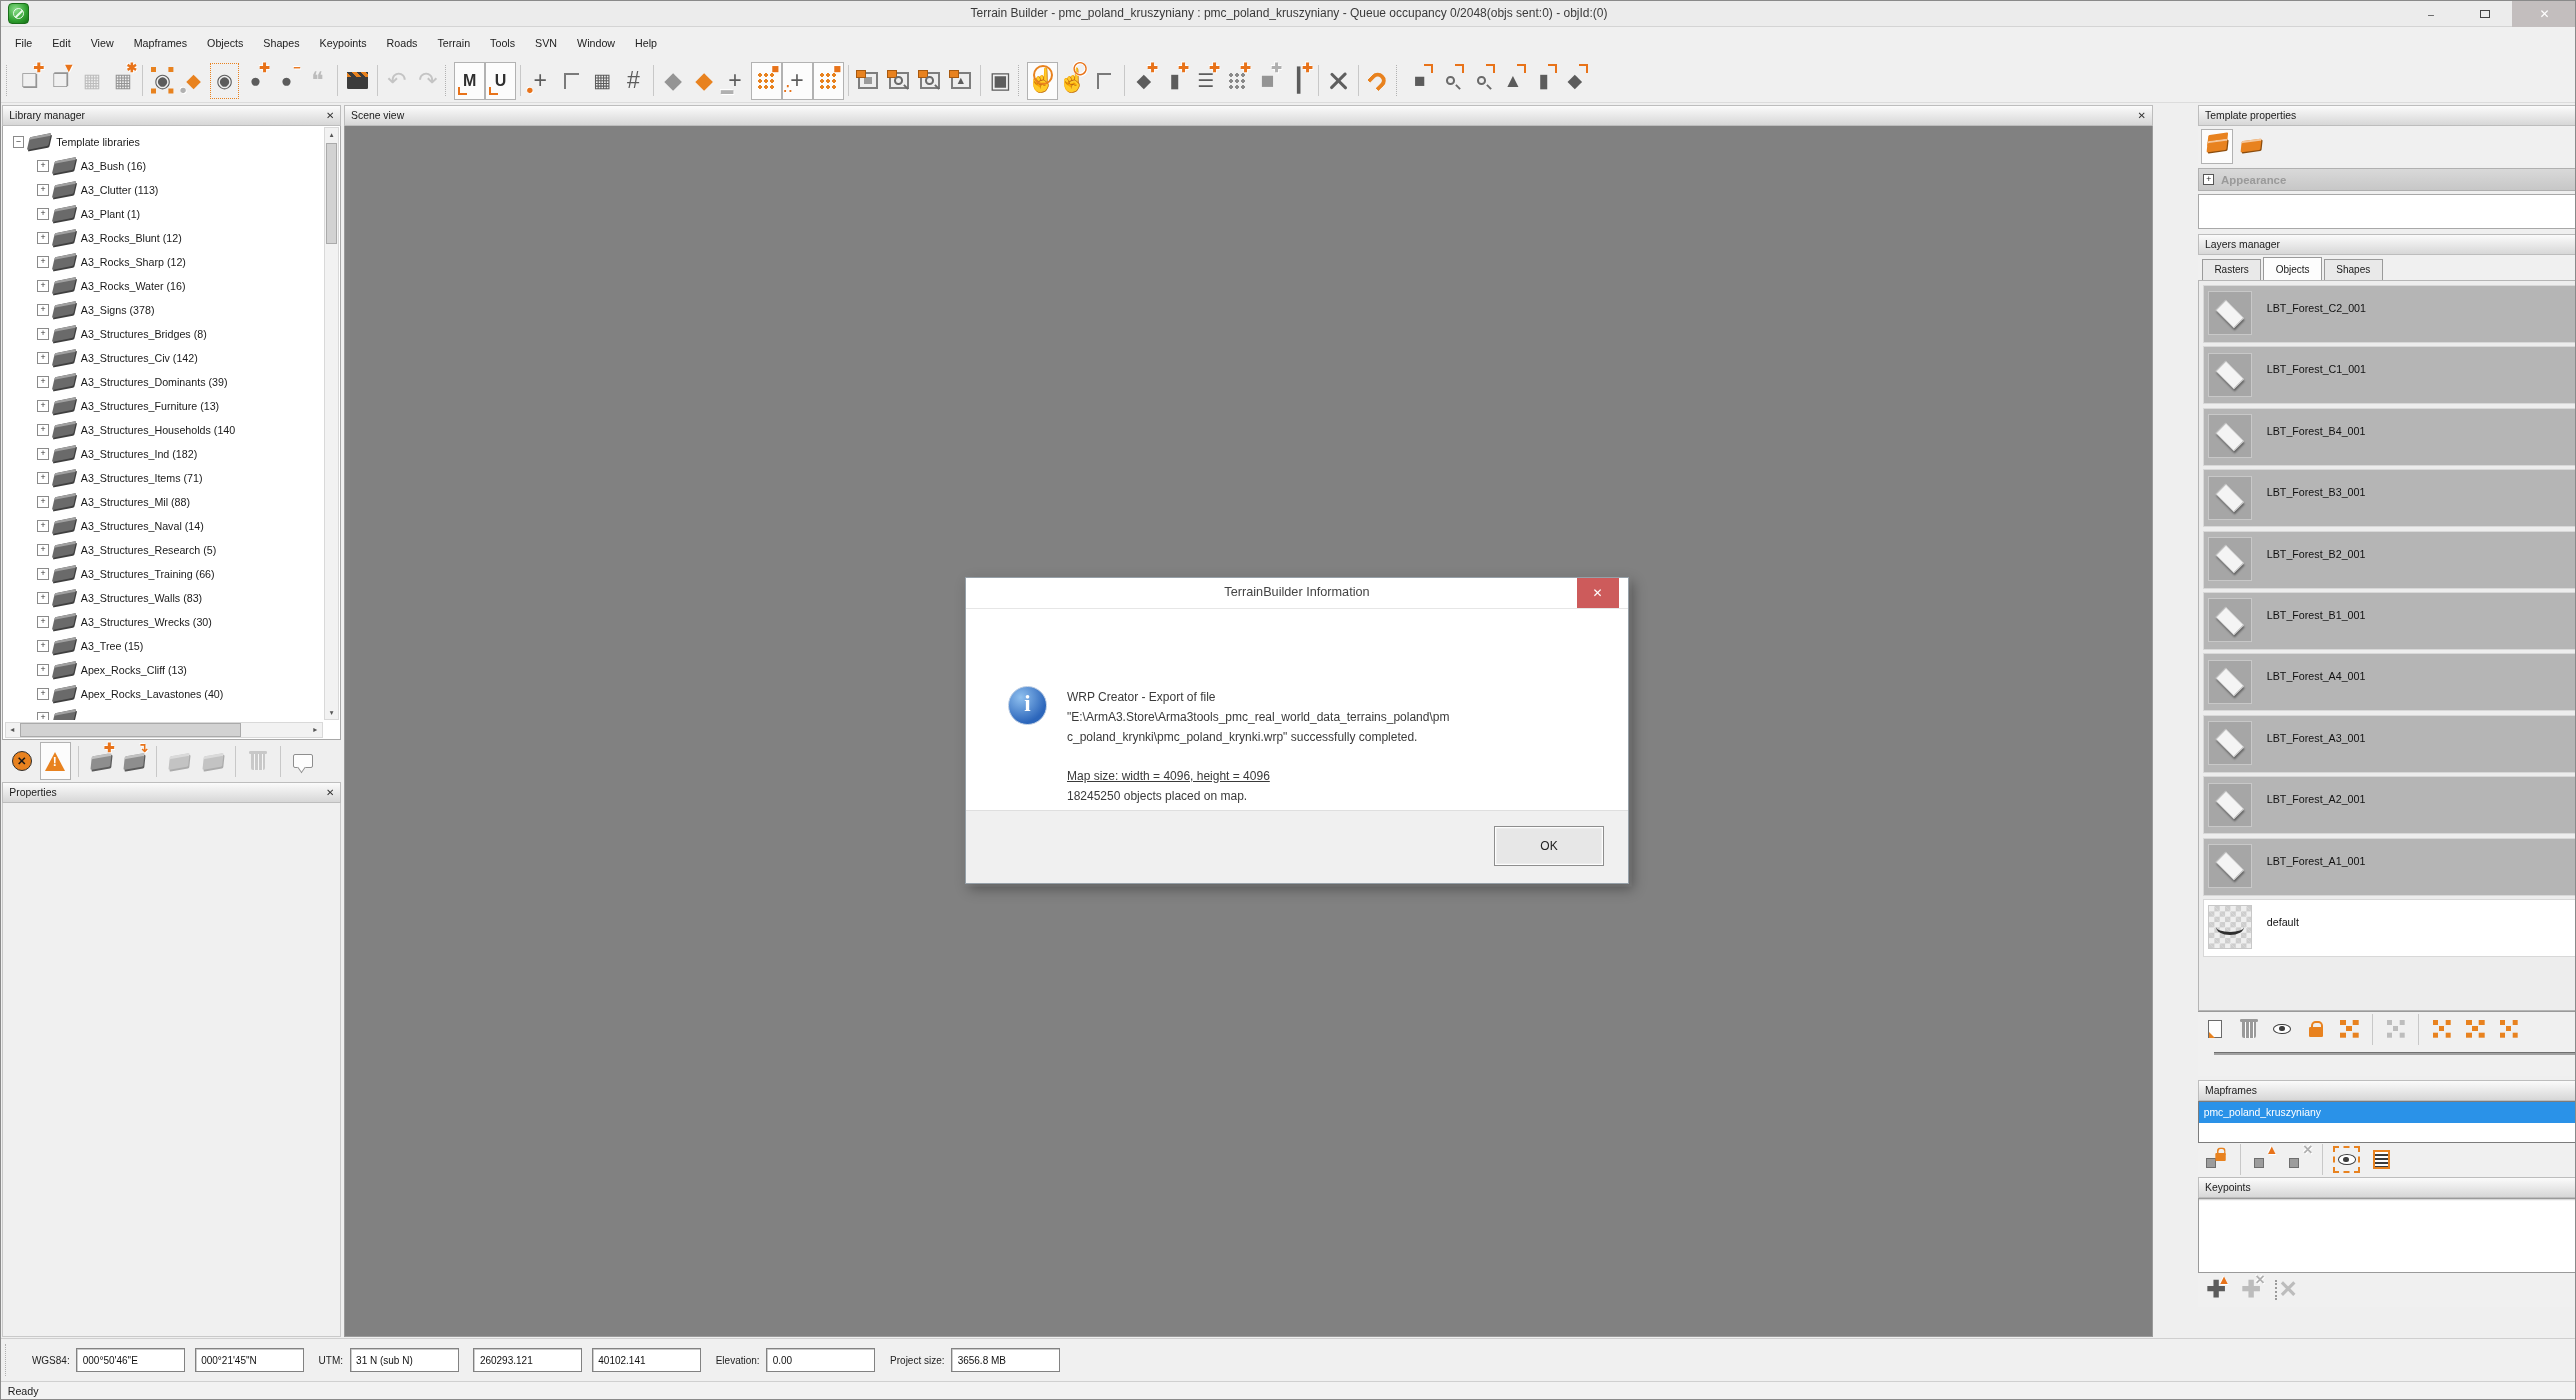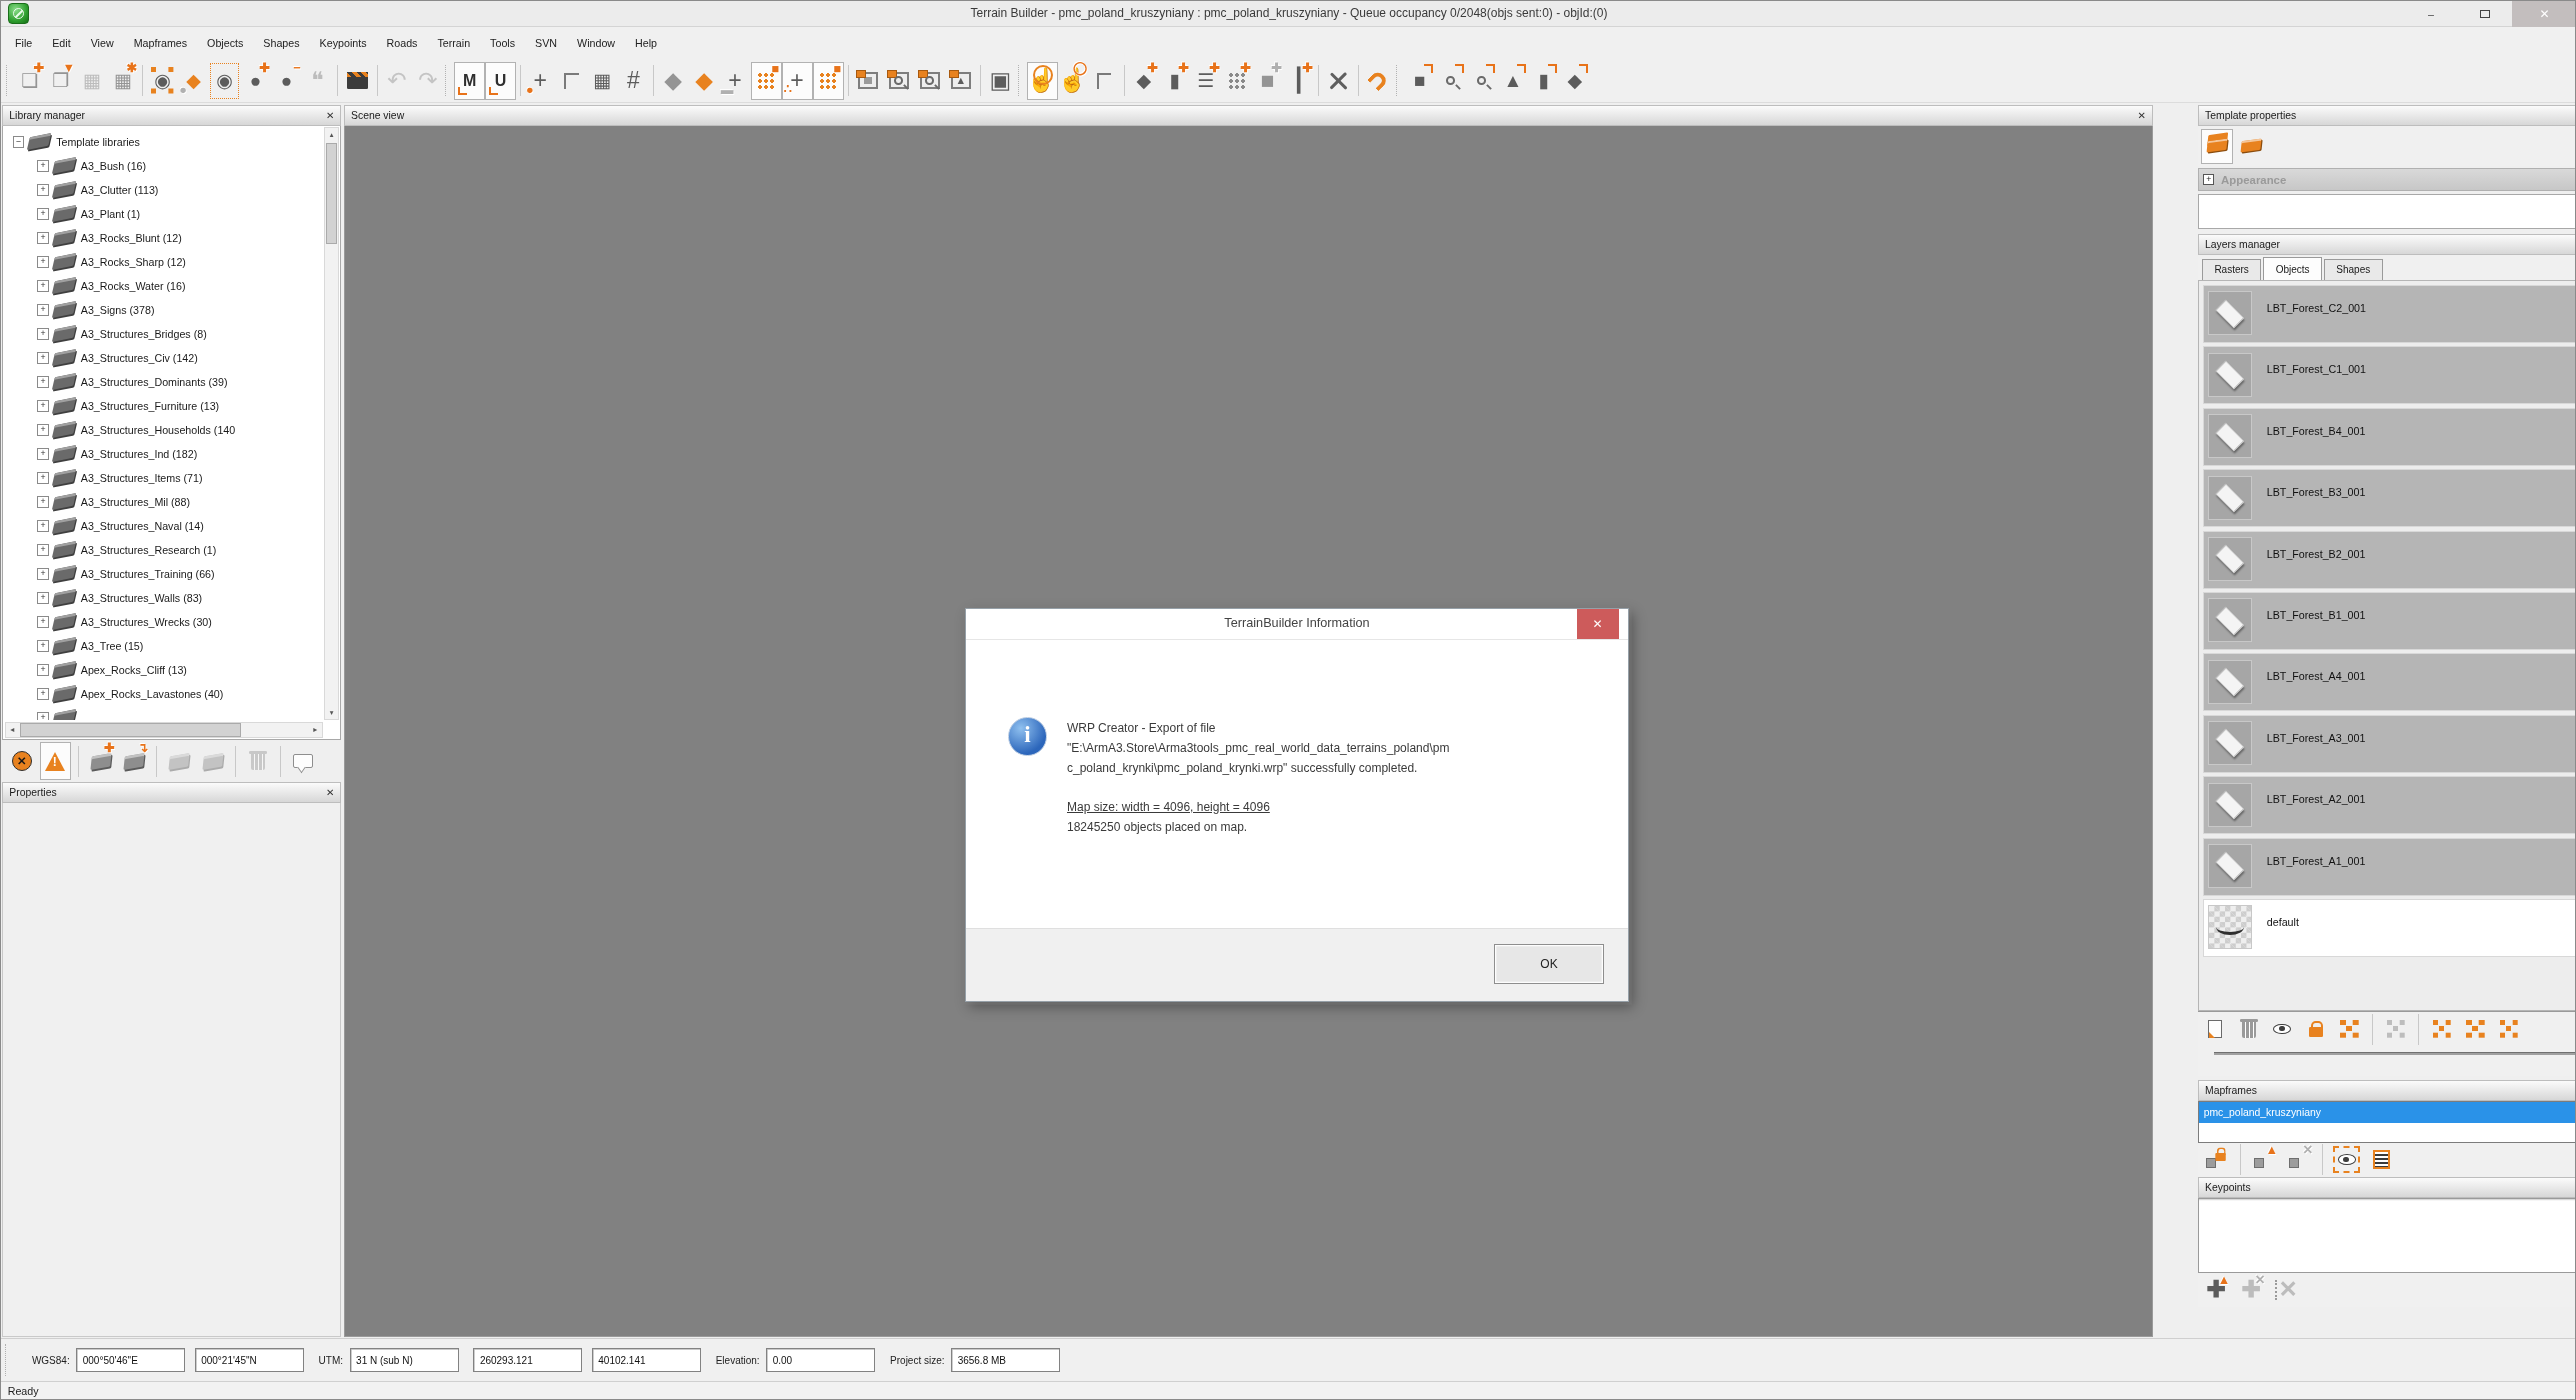--- a/index.html
+++ b/index.html
@@ -108,21 +108,21 @@
   .hscroll .arr.rt { right:0; }
   .hscroll .thumb { position:absolute; left:14.8px; top:0.7px; height:13.4px; width:221px; background:#d2d2d2; border:0.7px solid #aaa; }
   .libtools { height:42px; display:flex; align-items:center; gap:2.7px; padding:0 4px; flex:none; }
   .props-body { flex:1; background:#f0f0f0; border:0.7px solid #c9c9c9; border-top:none; }
 
   
   .scene { position:absolute; left:343px; top:104px; width:1809px; height:1232px; display:flex; flex-direction:column; }
   .scenecanvas { flex:1; background:#818181; border:0.7px solid #9a9a9a; border-top:none; }
 
   
-  .dialog { position:absolute; left:964px; top:607px; width:664px; height:394px; background:#fff; border:0.7px solid #96a0a8; box-shadow:0 0 0 2.7px rgba(130,130,130,.35), 4px 5.4px 12px rgba(0,0,0,.35); }
+  .dialog { position:absolute; left:964px; top:576px; width:664px; height:307px; background:#fff; border:0.7px solid #96a0a8; box-shadow:0 0 0 2.7px rgba(130,130,130,.35), 4px 5.4px 12px rgba(0,0,0,.35); }
   .dtitle { height:29.5px; position:relative; }
   .dtitle .t { text-align:center; line-height:29.5px; font-size:12.7px; color:#444; }
   .dclose { position:absolute; right:9.4px; top:0; width:42px; height:29.5px; background:#cd5b5b; color:#fff; display:flex; align-items:center; justify-content:center; font-size:12px; }
   .dbody { position:relative; height:204px; border-top:0.7px solid #e6e6e6; }
   .infoicon { position:absolute; left:42px; top:77px; width:39px; height:39px; border-radius:50%; background:radial-gradient(circle at 32% 28%, #8fc0ef, #2c66bb 70%); border:1.3px solid #b9cbe2; }
   .infoicon::after { content:"i"; position:absolute; left:0; right:0; top:4.7px; text-align:center; color:#fff; font-size:23px; font-family:"Liberation Serif", serif; font-weight:bold; }
   .dlg-lines { position:absolute; left:101px; top:78px; font-size:12px; color:#3a3a3a; }
   .dlg-lines .line { line-height:20px; min-height:20px; }
   .dlg-lines .line:nth-of-type(4) { margin-top:19px;text-decoration:underline; }
   .dfoot { position:absolute; left:0; right:0; bottom:0; height:73px; background:#f0f0f0; border-top:0.7px solid #dfdfdf; }
@@ -507,21 +507,21 @@
 
         <div class="trow" data-level="1">
           <span class="expander">+</span>
           <span class="tree-book"></span>
           <span>A3_Structures_Naval (14)</span>
         </div>
 
         <div class="trow" data-level="1">
           <span class="expander">+</span>
           <span class="tree-book"></span>
-          <span>A3_Structures_Research (1)</span>
+          <span>A3_Structures_Research (5)</span>
         </div>
 
         <div class="trow" data-level="1">
           <span class="expander">+</span>
           <span class="tree-book"></span>
           <span>A3_Structures_Training (66)</span>
         </div>
 
         <div class="trow" data-level="1">
           <span class="expander">+</span>

